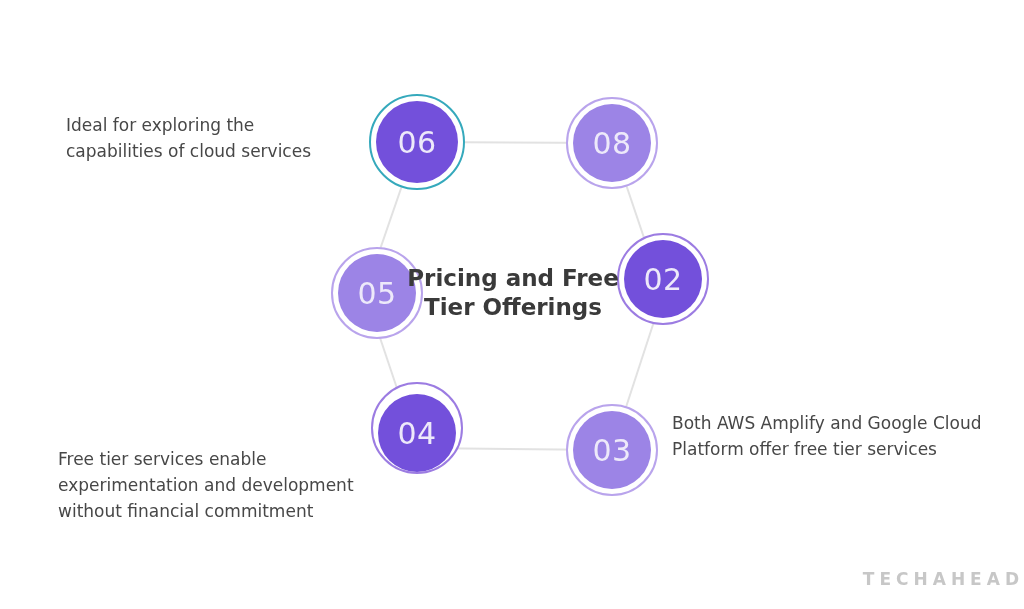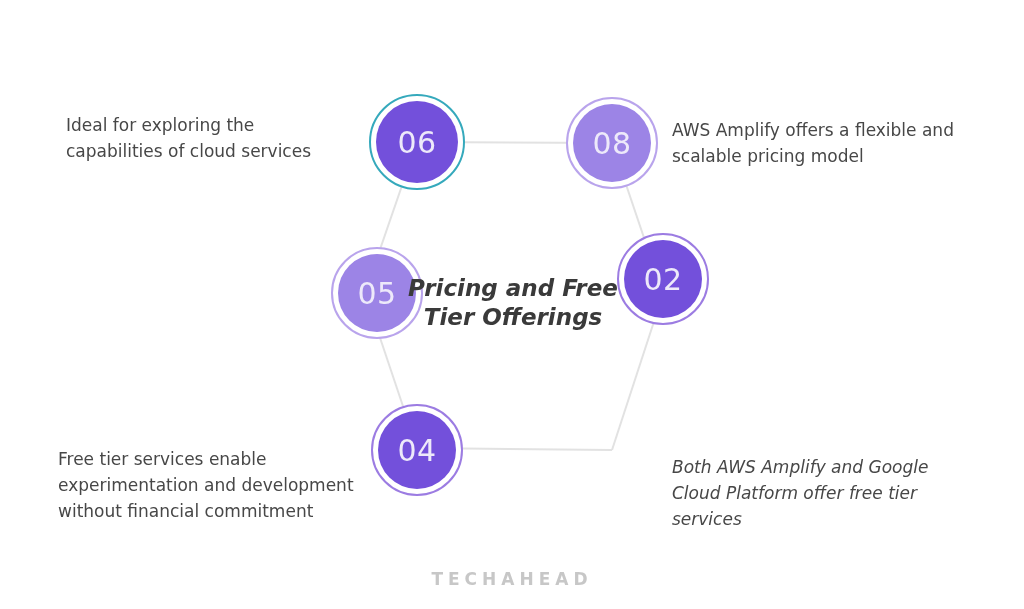--- a/index.html
+++ b/index.html
@@ -52,56 +52,55 @@
   .node.dark { border-color: var(--ring-dark, #9C7CE2); }
   .node.dark .fill { background: var(--circle-dark, #7350DB); }
   .node.teal { border-color: var(--ring-teal, #35A9BC); }
   .node.big { width: 92px; height: 92px; }
   .node.big .fill { width: 82px; height: 82px; }
 
   
   .pos-01 { left: 566px; top: 97px; }
   .pos-02 { left: 617px; top: 233px; }
   .pos-03 { left: 566px; top: 404px; }
-  .pos-04 { left: 371px; top: 404px; }
+  .pos-04 { left: 371px; top: 382px; align-items: flex-end; }
   .pos-05 { left: 331px; top: 247px; }
   .pos-06 { left: 369px; top: 94px; }
 
   
   .desc {
     position: absolute;
     font-size: 17px;
     line-height: 26px;
     color: var(--body-text, #474747);
   }
   .pos-d01 { left: 672px; top: 117px; width: 290px; }
   .pos-d02 { left: 724px; top: 259px; width: 248px; }
-  .pos-d03 { left: 672px; top: 454px; width: 310px; font-style: italic; }
+  .pos-d03 { left: 672px; top: 410px; width: 310px; }
   .pos-d04 { left: 58px;  top: 413px; width: 310px; margin-top: 33px; }
   .pos-d05 { left: 48px;  top: 256px; width: 233px; }
   .pos-d06 { left: 66px;  top: 112px; width: 278px; }
 
   .center-title {
     position: absolute;
     left: 398px;
-    top: 274px;
+    top: 264px;
     width: 230px;
     text-align: center;
     font-size: 23px;
     line-height: 29px;
     font-weight: 700;
     color: var(--title-text, #3A3A3A);
-    font-style: italic;
   }
   .brand {
     position: absolute;
     left: 0;
     top: 569px;
     width: 1024px;
-    text-align: center;
+    text-align: right;
     font-size: 17px;
     font-weight: 700;
     letter-spacing: 5px;
     color: var(--brand-text, #C7C7C7);
   }
 </style>
 </head>
 <body>
 
 <div class="canvas">
@@ -114,31 +113,33 @@
     <line x1="417" y1="448" x2="365" y2="293"></line>
     <line x1="365" y1="293" x2="417" y2="142"></line>
   </svg>
 
   <div class="node light pos-01">
     <div class="fill">08</div>
   </div>
   <div class="node dark pos-02">
     <div class="fill">02</div>
   </div>
+  <div class="node light pos-03">
+    <div class="fill">03</div>
+  </div>
   <div class="node dark pos-04">
     <div class="fill">04</div>
   </div>
   <div class="node light pos-05">
     <div class="fill">05</div>
   </div>
   <div class="node dark teal big pos-06">
     <div class="fill">06</div>
   </div>
 
-  <div class="desc pos-d01">AWS Amplify offers a flexible and scalable pricing model</div>
   <div class="desc pos-d03">Both AWS Amplify and Google Cloud Platform offer free tier services</div>
   <div class="desc pos-d04">Free tier services enable experimentation and development without financial commitment</div>
   <div class="desc pos-d06">Ideal for exploring the capabilities of cloud services</div>
 
   <div class="center-title">Pricing and Free Tier Offerings</div>
 
   <div class="brand">TECHAHEAD</div>
 
 </div>
 

